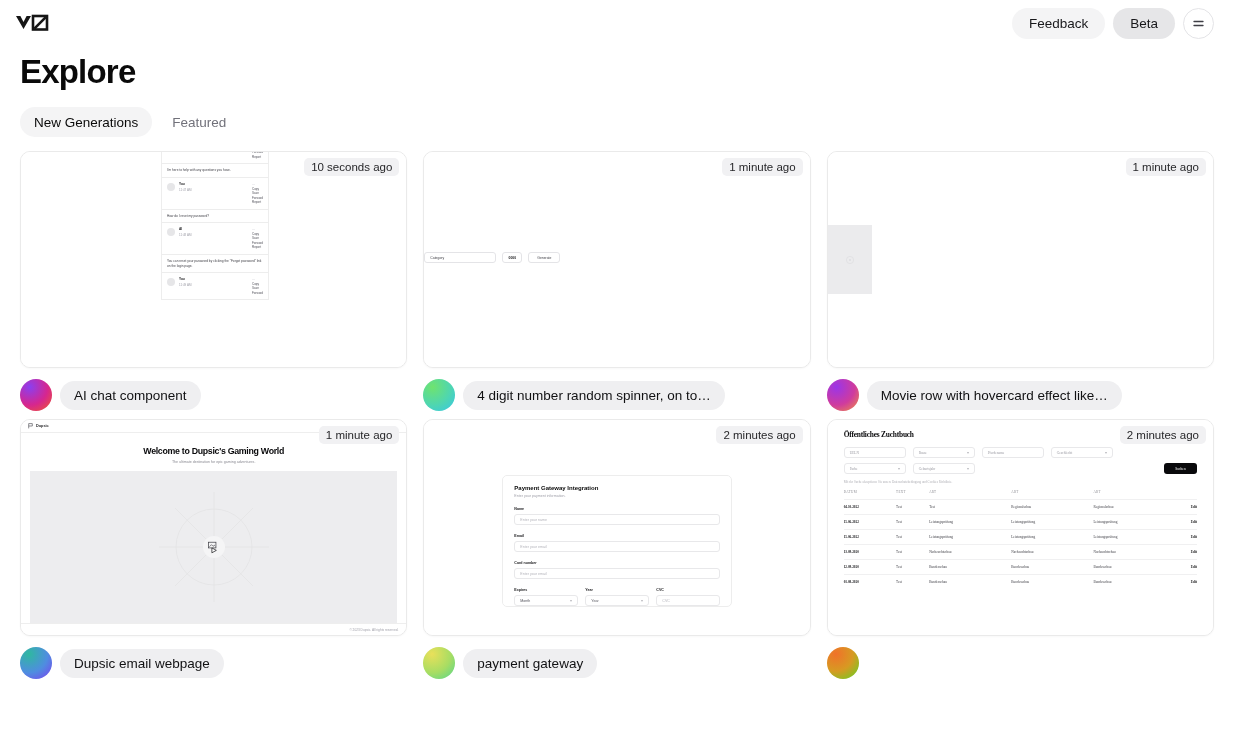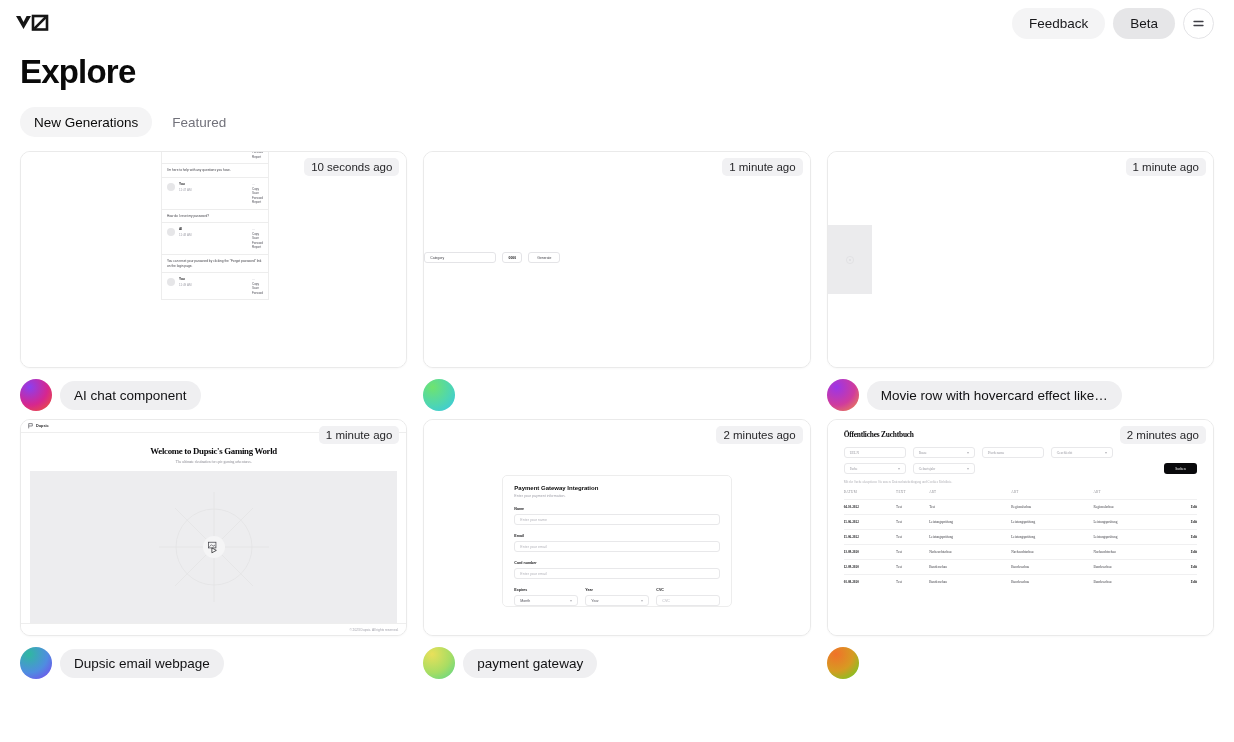--- a/index.html
+++ b/index.html
@@ -144,21 +144,21 @@
     display: flex; align-items: center; justify-content: center;
   }
 
   
   .dup-prev { position: absolute; inset: 0; background: #fff; display: flex; flex-direction: column; }
   .dup-nav {
     height: 13px; border-bottom: 1px solid #eeeeee;
     display: flex; align-items: center; gap: 3px; padding: 0 7px;
     font-size: 3.8px; color: #27272a; font-weight: bold;
   }
-  .dup-hero { text-align: center; padding: 13px 0 7px 0; font-family: Liberation Serif, serif; }
+  .dup-hero { text-align: center; padding: 13px 0 7px 0; }
   .dup-h1 { font-size: 8.8px; font-weight: bold; letter-spacing: -0.3px; color: #09090b; }
   .dup-sub { font-size: 3.6px; color: #8a8a92; margin-top: 4px; }
   .dup-media {
     margin: 0 9px; flex: 1; background: #ededef;
     position: relative; overflow: hidden;
   }
   .dup-rays { position: absolute; left: 50%; top: 50%; transform: translate(-50%,-50%); }
   .dup-play {
     position: absolute; left: 50%; top: 50%; transform: translate(-50%,-50%);
     width: 22px; height: 22px; border-radius: 50%; background: #f5f5f6;
@@ -339,20 +339,21 @@
           <div class="mini-field wide">
             <span>Category</span>
           </div>
           <div class="mini-field num">0000</div>
           <div class="mini-field btn">Generate</div>
         </div>
       </div>
     </div>
     <div class="caption">
       <div class="avatar" style="background:radial-gradient(circle at 30% 25%, #6fe36f, #4fd6b0 55%, #35c6e8 100%)"></div>
+      <div class="bubble">4 digit number random spinner, on to…</div>
     </div>
   </div>
 
   <div class="cell">
     <div class="card">
       <div class="stamp">1 minute ago</div>
       <div class="movie-prev">
         <div class="movie-tile">
           <svg width="12" height="12" viewBox="0 0 20 20" aria-hidden="true">
             <circle cx="10" cy="10" r="6" fill="none" stroke="#dedee1" stroke-width="1.2"></circle>

